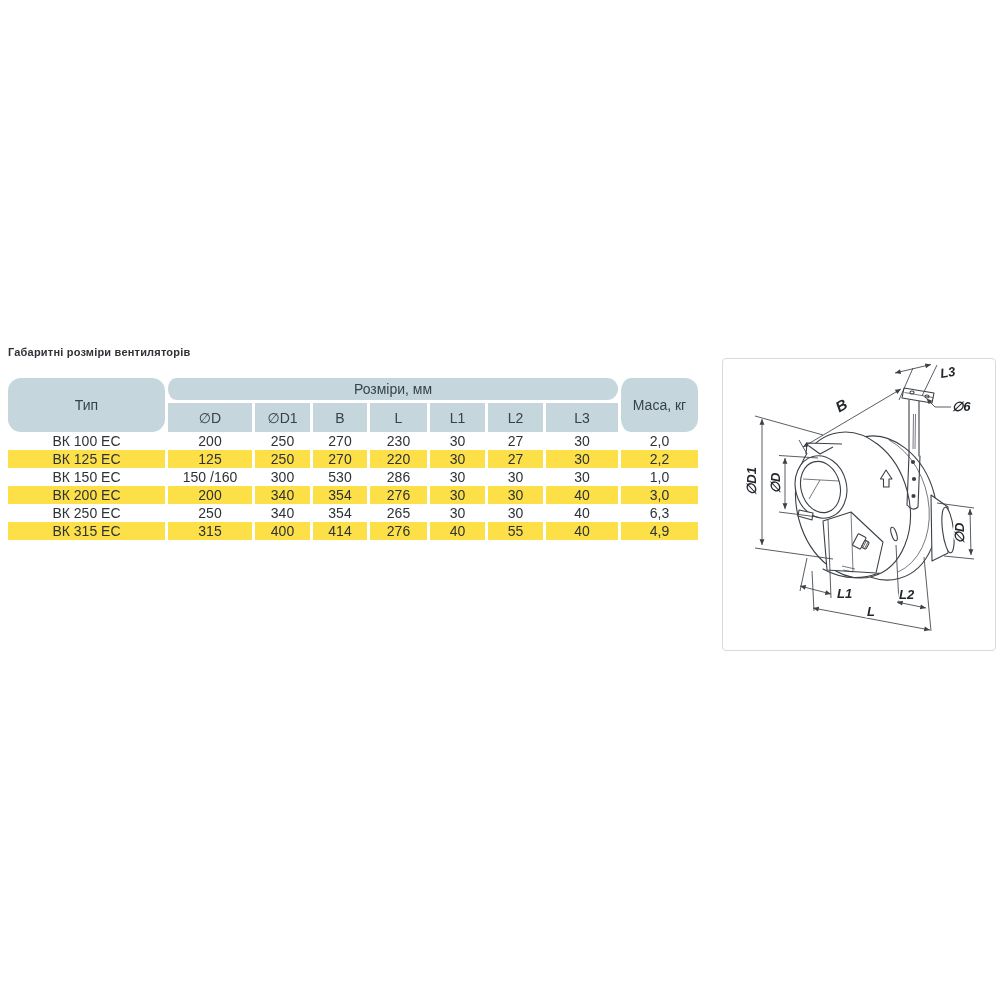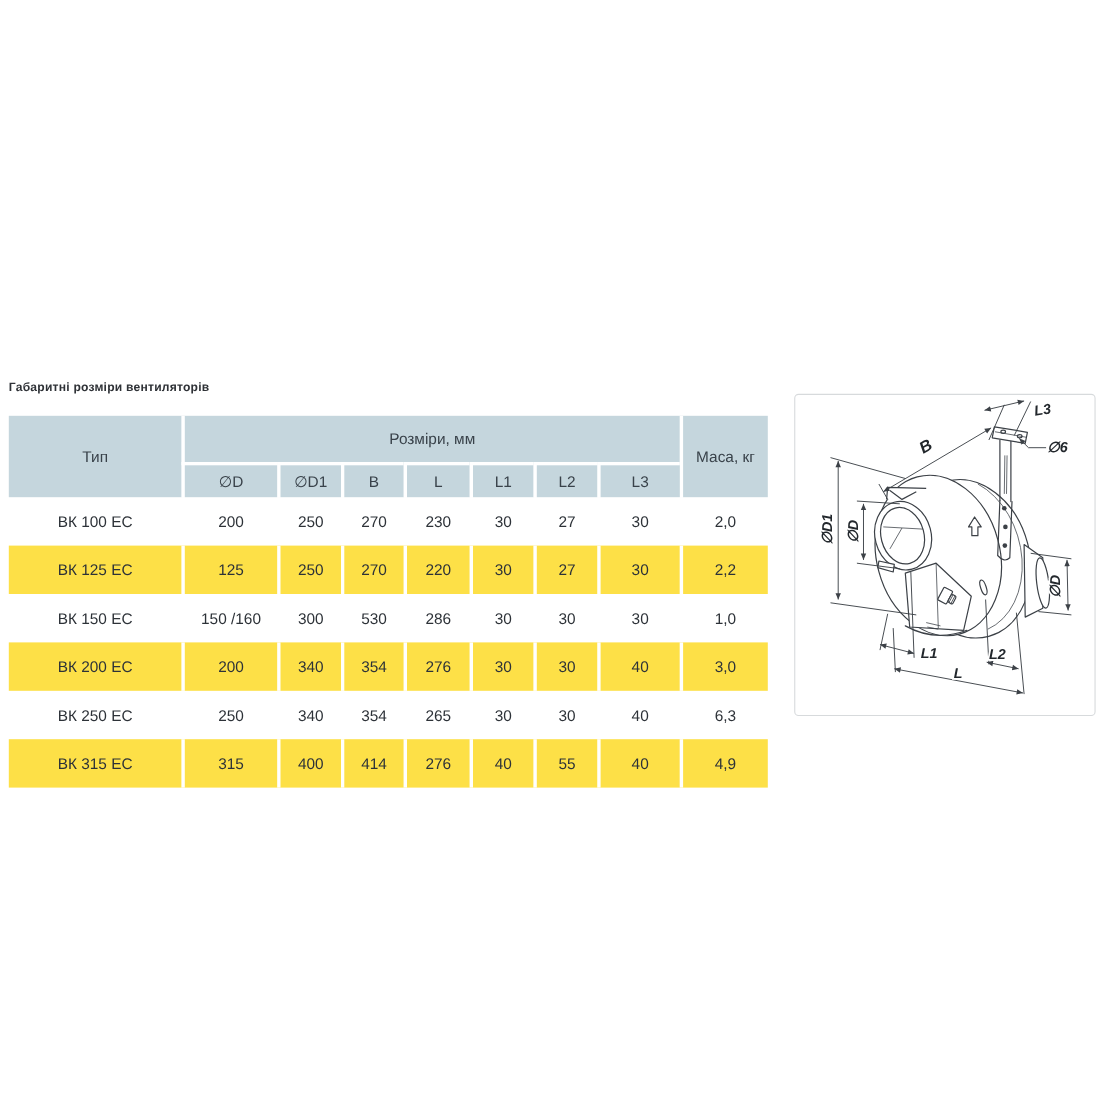--- a/index.html
+++ b/index.html
@@ -13,25 +13,25 @@
   }
   table.dims{
     position:absolute;left:8px;top:378px;
     border-collapse:separate;border-spacing:0;table-layout:fixed;width:690px;
   }
   table.dims th,table.dims td{
     box-sizing:border-box;text-align:center;vertical-align:middle;
     font-size:14px;font-weight:normal;padding:0;border:0;
   }
   table.dims th{background:#c5d6dd;color:#39424a;}
-  table.dims thead tr.top-row th{height:42px;}
+  table.dims thead tr.top-row th{height:22px;border-radius:13px;}
   table.dims thead tr.sub-row th{height:32px;border-top:3px solid #fff;}
   table.dims th.span2{height:62px;}
   table.dims th.gapL,table.dims td.gapL{border-left:3px solid #fff;}
-  table.dims tbody tr{height:44px;}
+  table.dims tbody tr{height:18px;}
   table.dims tbody tr.striped td{background:#fde047;}
   table.dims tbody td{color:#2d3238;}
   .diagram-box{
     position:absolute;left:722px;top:358px;width:272px;height:291px;
     background:#fff;border:1px solid #d7dadc;border-radius:4px;
   }
   .diagram-box svg{display:block;width:272px;height:291px;}
   .ln{stroke:#3c4147;stroke-width:1.1;fill:none;stroke-linejoin:round;stroke-linecap:round;}
   .lnw{stroke:#3c4147;stroke-width:1.1;fill:#fff;stroke-linejoin:round;}
   .thin{stroke:#3c4147;stroke-width:.7;fill:none;}

